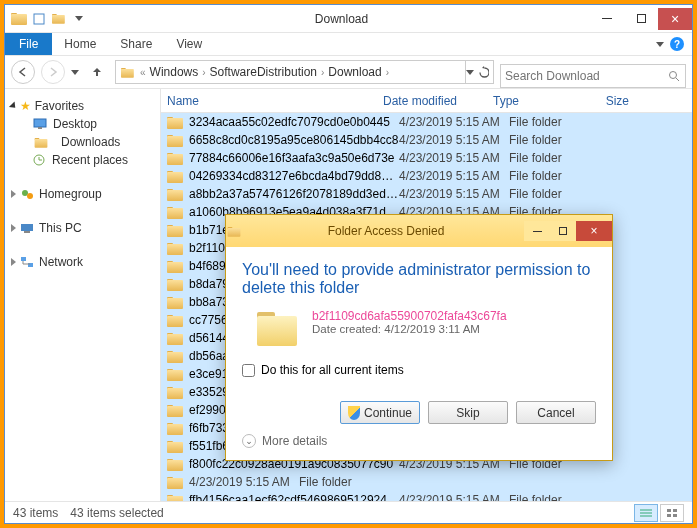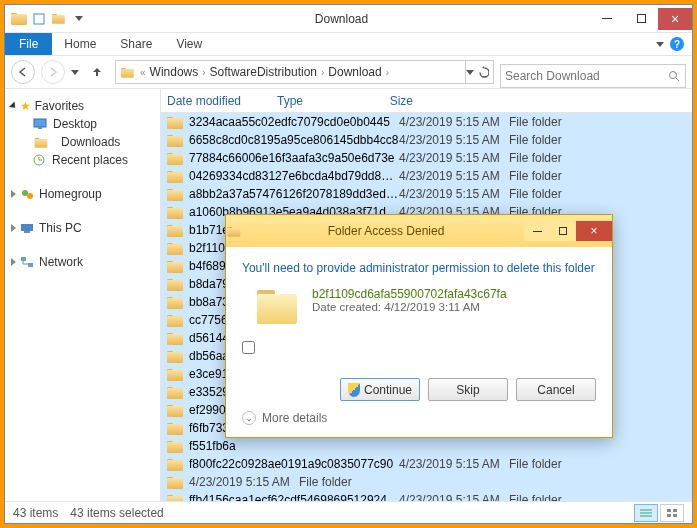--- a/index.html
+++ b/index.html
@@ -62,26 +62,26 @@
 .dialog { position:absolute; left:225px; top:214px; width:388px; border:1px solid #c79b17; background:#fff; box-shadow:0 4px 16px rgba(0,0,0,.3);}
 .dlg-title { height:32px; background:linear-gradient(#ffe79a,#ffd873); display:flex; align-items:center;}
 .dlg-title-ico { width:22px; display:flex; align-items:center; justify-content:center;}
 .dlg-title-txt { flex:1; text-align:center; color:#6b4a00;}
 .dlg-btns { display:flex;}
 .dlg-b { width:26px; height:20px; display:flex; align-items:center; justify-content:center; color:#333; background:#ffe79a;}
 .dlg-b.min::before { content:""; width:9px; height:1px; background:#333;}
 .dlg-b.box div { width:8px;height:8px;border:1px solid #333;}
 .dlg-b.close { background:#c74a3a; color:#fff; width:36px;}
 .dlg-body { padding:14px 16px 12px; }
-.dlg-msg { color:#1a5fb4; font-size:12px; margin-bottom:12px;}
+.dlg-msg { color:#1a5fb4; font-size:16px; margin-bottom:12px;}
 .dlg-item { display:flex; gap:12px; margin-left:12px; margin-bottom:14px; align-items:flex-start;}
 .big-folder { width:46px; height:40px; position:relative;}
 .big-folder::before { content:""; position:absolute; top:3px; left:3px; width:18px; height:6px; background:#e2c06a; border-radius:2px 2px 0 0;}
 .big-folder::after { content:""; position:absolute; top:7px; left:3px; width:40px; height:30px; background:linear-gradient(#fdf2c0,#f2d06a); border-radius:2px;}
-.dlg-name { color:#4d7c0f; font-size:12px;}
+.dlg-name { color:#ec4899; font-size:12px;}
 .dlg-date { color:#666; font-size:11.5px;}
 .checkbox-row { display:flex; align-items:center; gap:6px; margin:4px 0 12px 0;}
 .checkbox-row input { width:13px; height:13px;}
 .dlg-actions { display:flex; gap:8px; justify-content:flex-end;}
 .btn { min-width:80px; height:23px; border:1px solid #aaa; background:linear-gradient(#fbfbfb,#e6e6e6); display:flex; align-items:center; justify-content:center; gap:4px; color:#333; border-radius:2px;margin-top:12px;}
 .btn.primary { border-color:#5a9bd8;}
 .shield { width:12px; height:14px; background:linear-gradient(135deg,#ffd24a 50%,#3a8ee6 50%); border-radius:0 0 50% 50%;}
 .more-row { display:flex; align-items:center; gap:6px; margin-top:10px; color:#666; }
 .more-chev { width:14px; height:14px; border:1px solid #bbb; border-radius:50%; display:flex;align-items:center;justify-content:center; font-size:9px;}
 svg { display:block;}
@@ -228,20 +228,21 @@
               <rect x="8" y="7" width="5" height="4" fill="#5aa0e6"></rect>
               <path d="M3 5 V8 H10" stroke="#888" fill="none"></path>
             </svg>
           <span>Network</span>
         </div>
       </div>
     </div>
 
     <div class="main">
       <div class="cols">
+        <div class="col-name">Name</div>
         <div class="col-mod">Date modified</div>
         <div class="col-type">Type</div>
         <div class="col-size">Size</div>
       </div>
       <div class="files" id="files">
           <div class="row sel">
             <span class="fld-icon"></span>
             <span class="cell-name">3234acaa55c02edfc7079cd0e0b0445</span>
             <span class="cell-mod">4/23/2019 5:15 AM</span>
             <span class="cell-type">File folder</span>
@@ -416,20 +417,21 @@
     <div class="dlg-msg">You'll need to provide administrator permission to delete this folder</div>
     <div class="dlg-item">
       <div class="big-folder"></div>
       <div>
         <div class="dlg-name">b2f1109cd6afa55900702fafa43c67fa</div>
         <div class="dlg-date">Date created: 4/12/2019 3:11 AM</div>
       </div>
     </div>
     <label class="checkbox-row">
       <input type="checkbox" style="">
+      <span>Do this for all current items</span>
     </label>
     <div class="dlg-actions">
       <div class="btn primary">
         <span class="shield"></span>
         <span>Continue</span>
       </div>
       <div class="btn">
           <span>Skip</span>
         </div>
       <div class="btn">

